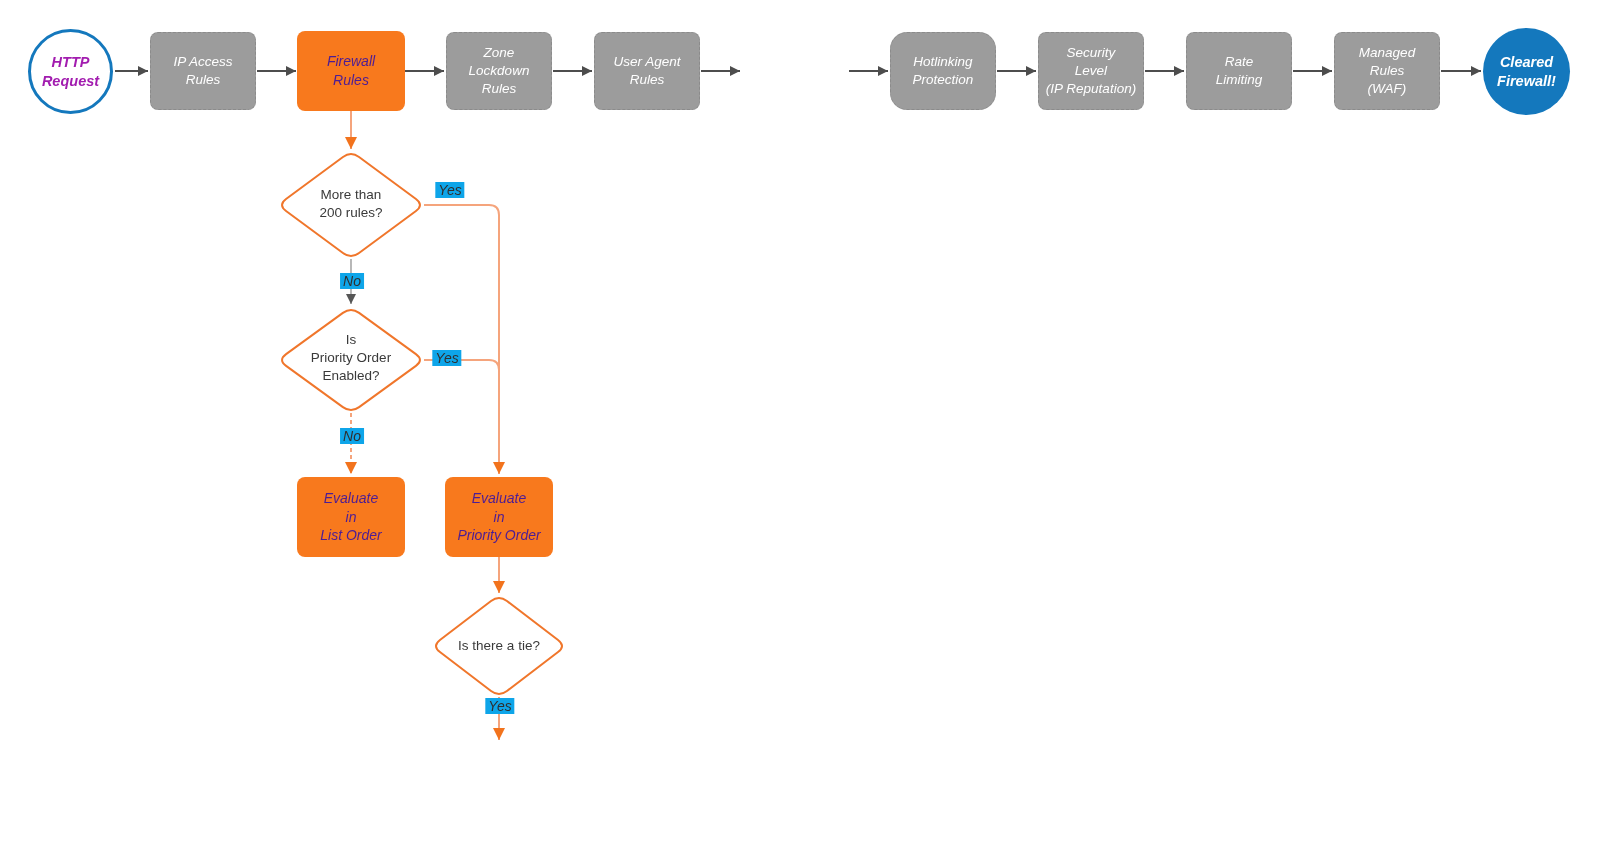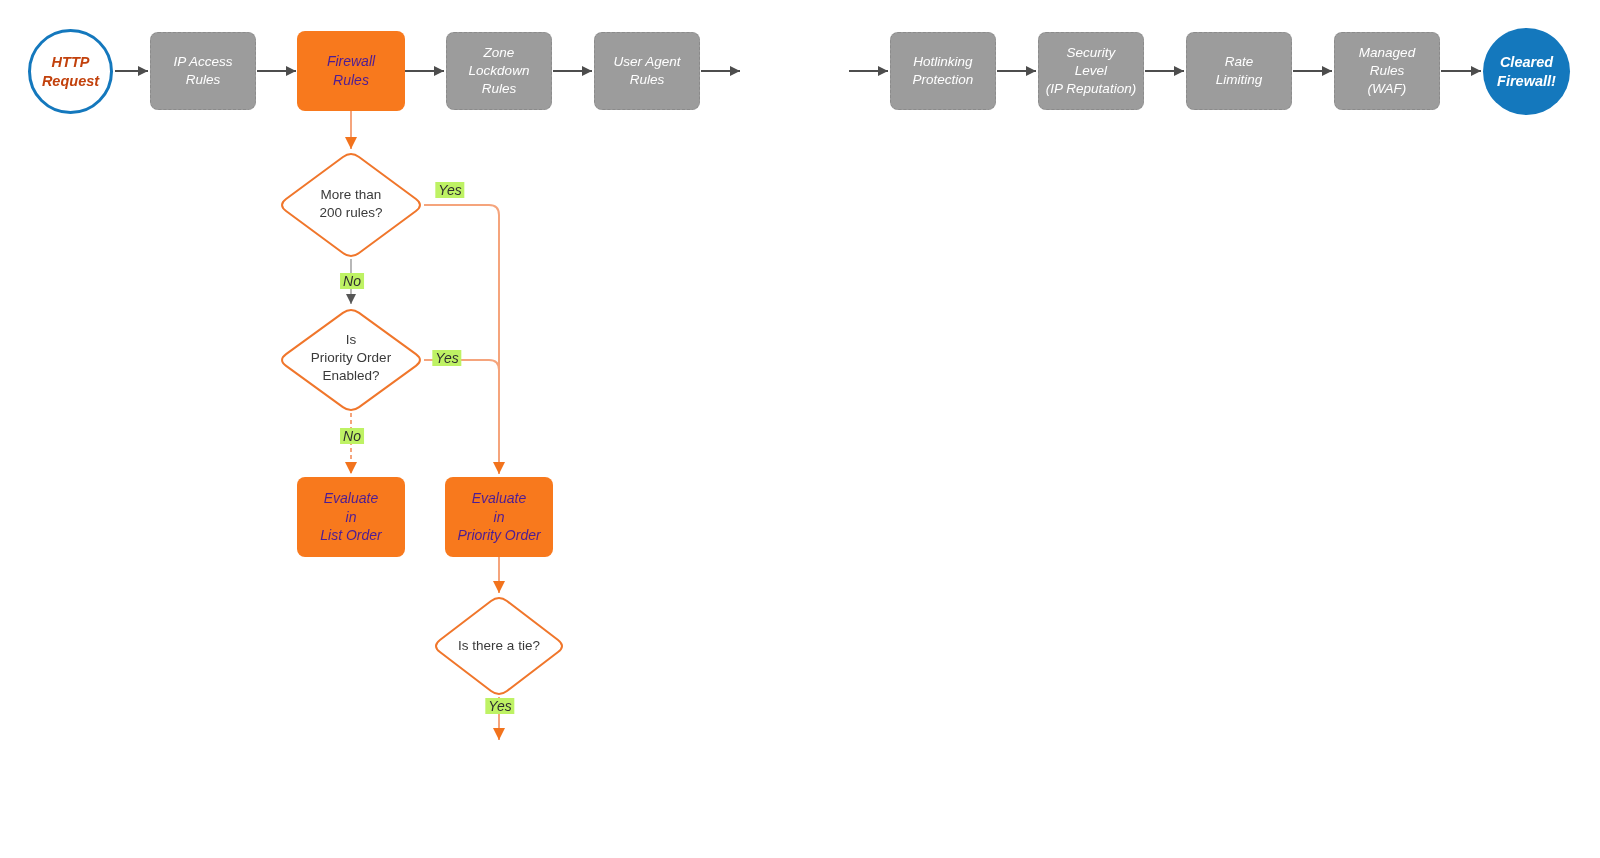--- a/index.html
+++ b/index.html
@@ -15,33 +15,33 @@
   .gray-box{
     width:106px;height:78px;top:32px;background:#9c9c9c;border:1px dashed #8b8b8b;
     border-radius:8px;color:#ffffff;font-style:italic;font-size:13.5px;line-height:1.32;
   }
   .orange-box{
     width:108px;height:80px;background:#f8791d;border-radius:8px;color:#4c1d95;
     font-style:italic;font-size:14px;line-height:1.35;
   }
   .start-circle{
     left:28px;top:29px;width:85px;height:85px;border-radius:50%;background:#ffffff;
-    border:3.5px solid #1478bd;color:#c2410c;font-weight:bold;font-style:italic;
+    border:3.5px solid #1478bd;color:#a21caf;font-weight:bold;font-style:italic;
     font-size:14.5px;line-height:1.3;
   }
   .end-circle{
     left:1483px;top:28px;width:87px;height:87px;border-radius:50%;background:#1478bd;
     color:#ffffff;font-weight:bold;font-style:italic;font-size:14.5px;line-height:1.3;
   }
   .diamond-label{
     position:absolute;width:140px;text-align:center;white-space:pre-line;
     color:#3a3a3a;font-size:13.5px;line-height:1.35;
   }
   .edge-label{
-    position:absolute;background:#bef264;padding:0 3px;color:#2f2f2f;
+    position:absolute;background:#0ea5e9;padding:0 3px;color:#2f2f2f;
     font-style:italic;font-size:14px;transform:translate(-50%,-50%);
   }
 </style>
 </head>
 <body>
 
 <div id="stage">
 
   <svg id="connector-layer" viewBox="0 0 1600 858" xmlns="http://www.w3.org/2000/svg">
     <defs>
@@ -94,21 +94,21 @@
 
   <div class="node gray-box" style="left:150px;">IP Access
 Rules</div>
   <div class="node orange-box" style="left:297px;top:31px;height:80px;">Firewall
 Rules</div>
   <div class="node gray-box" style="left:446px;">Zone
 Lockdown
 Rules</div>
   <div class="node gray-box" style="left:594px;">User Agent
 Rules</div>
-  <div class="node gray-box" style="left:890px;">Hotlinking
+  <div class="node gray-box" style="left:890px;border-radius:17px;">Hotlinking
 Protection</div>
   <div class="node gray-box" style="left:1038px;">Security
 Level
 (IP Reputation)</div>
   <div class="node gray-box" style="left:1186px;">Rate
 Limiting</div>
   <div class="node gray-box" style="left:1334px;">Managed
 Rules
 (WAF)</div>
 

